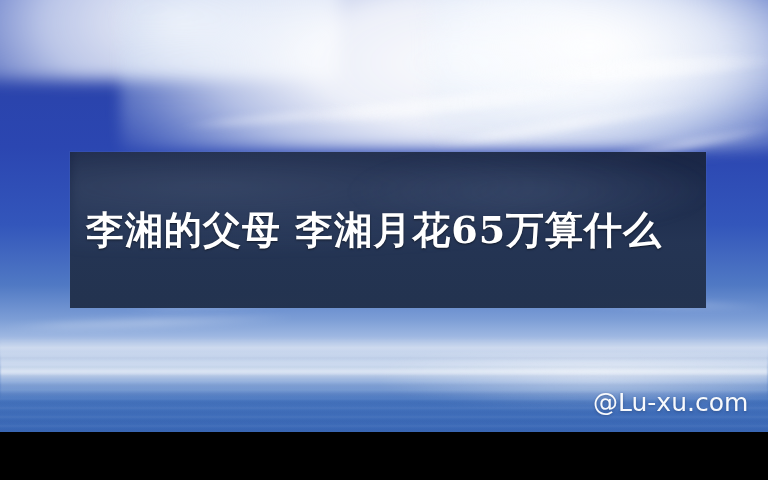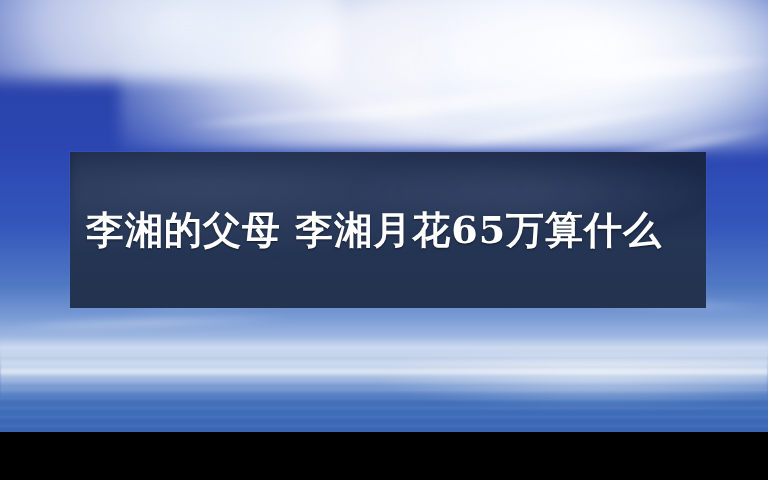--- a/index.html
+++ b/index.html
@@ -284,18 +284,19 @@
     <div class="wisp wisp-h"></div>
 
     <div class="caption-box">
       <div class="caption-texture"></div>
       <div class="caption-texture2"></div>
       <div class="caption-lines">
         <div class="caption-line">李湘的父母 李湘月花65万算什么</div>
       </div>
     </div>
 
+    <div class="watermark">@Lu-xu.com</div>
 
   </div>
 
   <div class="letterbox"></div>
 
 </div>
 
 </body></html>

